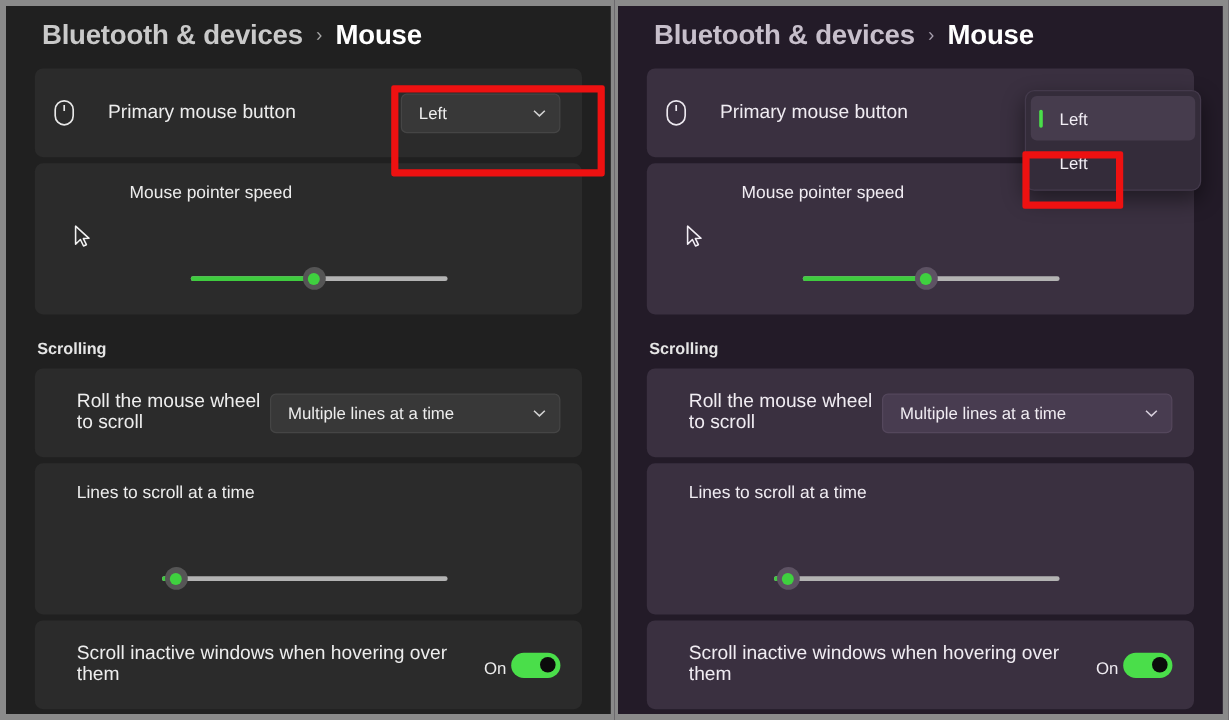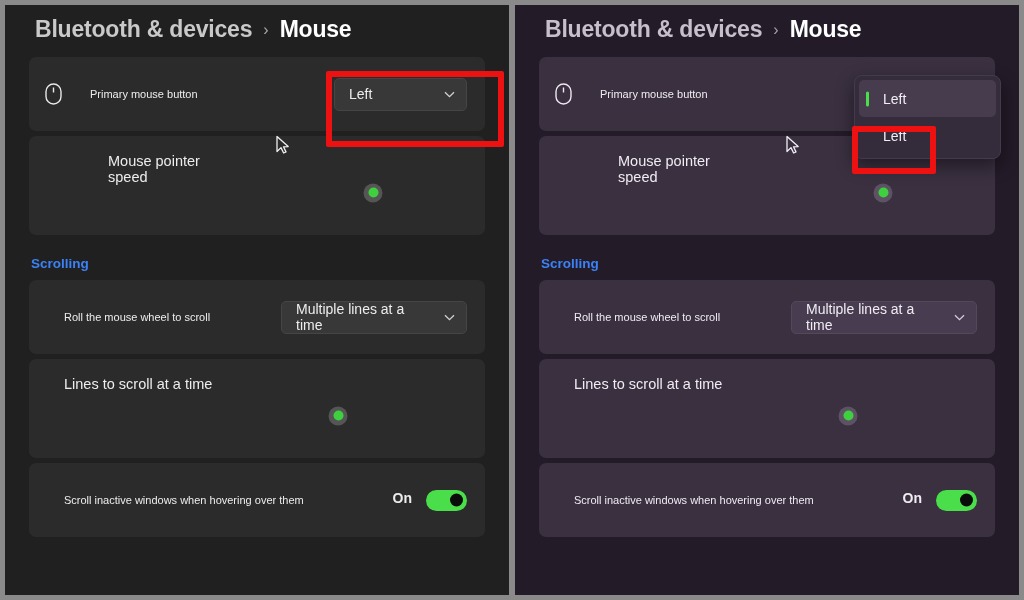--- a/index.html
+++ b/index.html
@@ -67,21 +67,21 @@
   }
 
   .row-icon {
     width: 34px;
     display: flex;
     align-items: center;
     justify-content: flex-start;
     flex: 0 0 auto;
   }
   .row-label {
-    font-size: 11px;
+    font-size: 16px;
     color: #ededed;
     flex: 1 1 auto;
     padding-left: 11px;
   }
   .panel-right .row-label { color: #f0ecf2; }
 
   
   .dropdown {
     display: flex;
     align-items: center;
@@ -91,28 +91,29 @@
     border-radius: 5px;
     height: 33px;
     padding: 0 11px 0 14px;
     font-size: 14px;
     color: #ededed;
     gap: 14px;
     flex: 0 0 auto;
   }
   .panel-right .dropdown { background: #483c50; border-color: #54475c; color: #f0ecf2; }
   .dd-primary { width: 133px; }
-  .dd-wheel   { width: 186px; }
+  .dd-wheel   { width: 242px; }
   .chev { font-size: 11px; color: #d2d2d2; line-height: 1; }
 
   
   .stack {
     padding: 17px 16px 19px 16px;
     min-height: 99px;
     display: flex;
+    flex-direction: column;
     gap: 36px;
   }
   .stack-title {
     font-size: 14.5px;
     color: #ededed;
     padding-left: 63px;
   }
   .panel-right .stack-title { color: #f0ecf2; }
   .stack-title-flush { padding-left: 19px; }
 
@@ -171,26 +172,26 @@
     width: 10px; height: 10px;
     border-radius: 50%;
     background: #3fd03f;
     transform: translate(-50%, -50%);
   }
 
   
   .section-head {
     font-size: 13.5px;
     font-weight: 700;
-    color: #3b82f6;
+    color: #e5e5e5;
     padding: 16px 0 9px 2px;
   }
 
   
-  .toggle-wrap { display: flex; align-items: flex-start; gap: 14px; flex: 0 0 auto; font-weight: bold; }
+  .toggle-wrap { display: flex; align-items: flex-end; gap: 4px; flex: 0 0 auto; }
   .toggle-state { font-size: 14px; color: #ededed; }
   .panel-right .toggle-state { color: #f0ecf2; }
   .toggle {
     width: 41px; height: 21px;
     border-radius: 11px;
     background: #4ade4a;
     position: relative;
   }
   .toggle::after {
     content: "";

